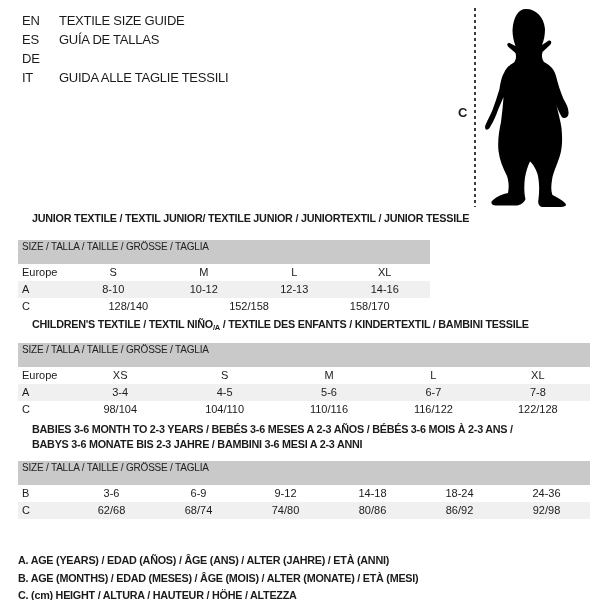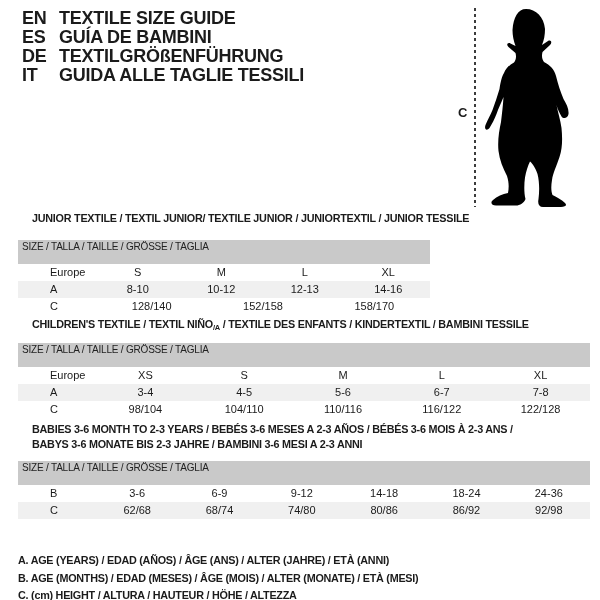--- a/index.html
+++ b/index.html
@@ -15,22 +15,22 @@
     background:var(--bg);
     color:var(--text);
     font-family:"Liberation Sans",sans-serif;
     position:relative;
     overflow:hidden;
   }
   .page{position:absolute;inset:0;}
 
   
   .lang-block{position:absolute;left:22px;top:9px;}
-  .lang-row{display:flex;height:19px;align-items:center;
-    font-size:18px;font-weight:700;letter-spacing:-0.25px;white-space:nowrap;}
+  .lang-row{display:flex;height:19px;align-items:flex-end;
+    font-size:13px;font-weight:400;letter-spacing:-0.25px;white-space:nowrap;}
   .lang-code{width:37px;flex:0 0 37px;}
 
   
   .dash-line{position:absolute;left:474px;top:8px;width:2px;height:199px;
     background:repeating-linear-gradient(to bottom,#3c3c3c 0 3px,transparent 3px 6px);}
   .figure-label{position:absolute;left:458px;top:105px;font-size:13px;font-weight:700;}
   .baby-svg{position:absolute;left:481px;top:4px;width:106px;height:204px;}
 
   
   .table-title{position:absolute;left:32px;font-weight:700;font-size:10.8px;
@@ -42,44 +42,43 @@
 
   
   .size-table{position:absolute;left:18px;}
   #table-0{top:240px;width:412px;}
   #table-1{top:343px;width:572px;}
   #table-2{top:461px;width:572px;}
   .band{height:24px;line-height:14px;background:var(--band);
     font-size:10px;letter-spacing:-0.2px;padding-left:4px;color:#222;white-space:nowrap;}
   .trow{display:flex;height:17px;line-height:17px;font-size:11px;}
   .trow.shaded{background:var(--shade);}
-  .tlabel{width:46px;flex:0 0 46px;padding-left:4px;margin-left:28px;}
+  .tlabel{width:46px;flex:0 0 46px;padding-left:4px;}
   .tcell{flex:1;text-align:center;}
 
   
   .footnotes{position:absolute;left:18px;top:552px;font-weight:700;
     font-size:10.8px;letter-spacing:-0.25px;line-height:17.5px;white-space:nowrap;}
 </style>
 </head>
 <body>
 
 <div class="page">
 
   <div class="lang-block">
     <div class="lang-row">
       <span class="lang-code">EN</span>
       <span class="lang-label">TEXTILE SIZE GUIDE</span>
     </div>
     <div class="lang-row">
       <span class="lang-code">ES</span>
-      <span class="lang-label">GUÍA DE BAMBINI</span>
+      <span class="lang-label">GUÍA DE TALLAS</span>
     </div>
     <div class="lang-row">
       <span class="lang-code">DE</span>
-      <span class="lang-label">TEXTILGRÖßENFÜHRUNG</span>
     </div>
     <div class="lang-row">
       <span class="lang-code">IT</span>
       <span class="lang-label">GUIDA ALLE TAGLIE TESSILI</span>
     </div>
   </div>
 
   <div class="dash-line"></div>
   <div class="figure-label">C</div>
   <svg class="baby-svg" viewBox="0 0 106 204" aria-hidden="true">

